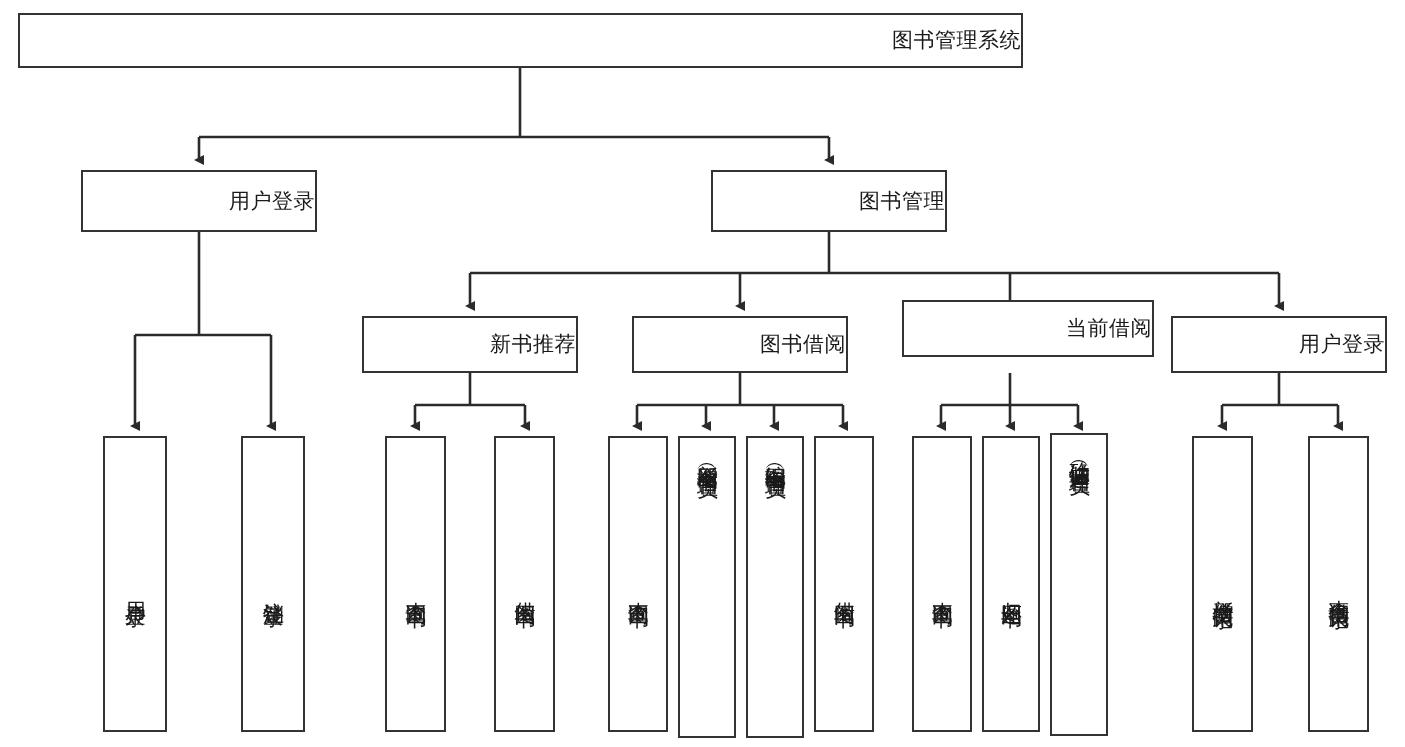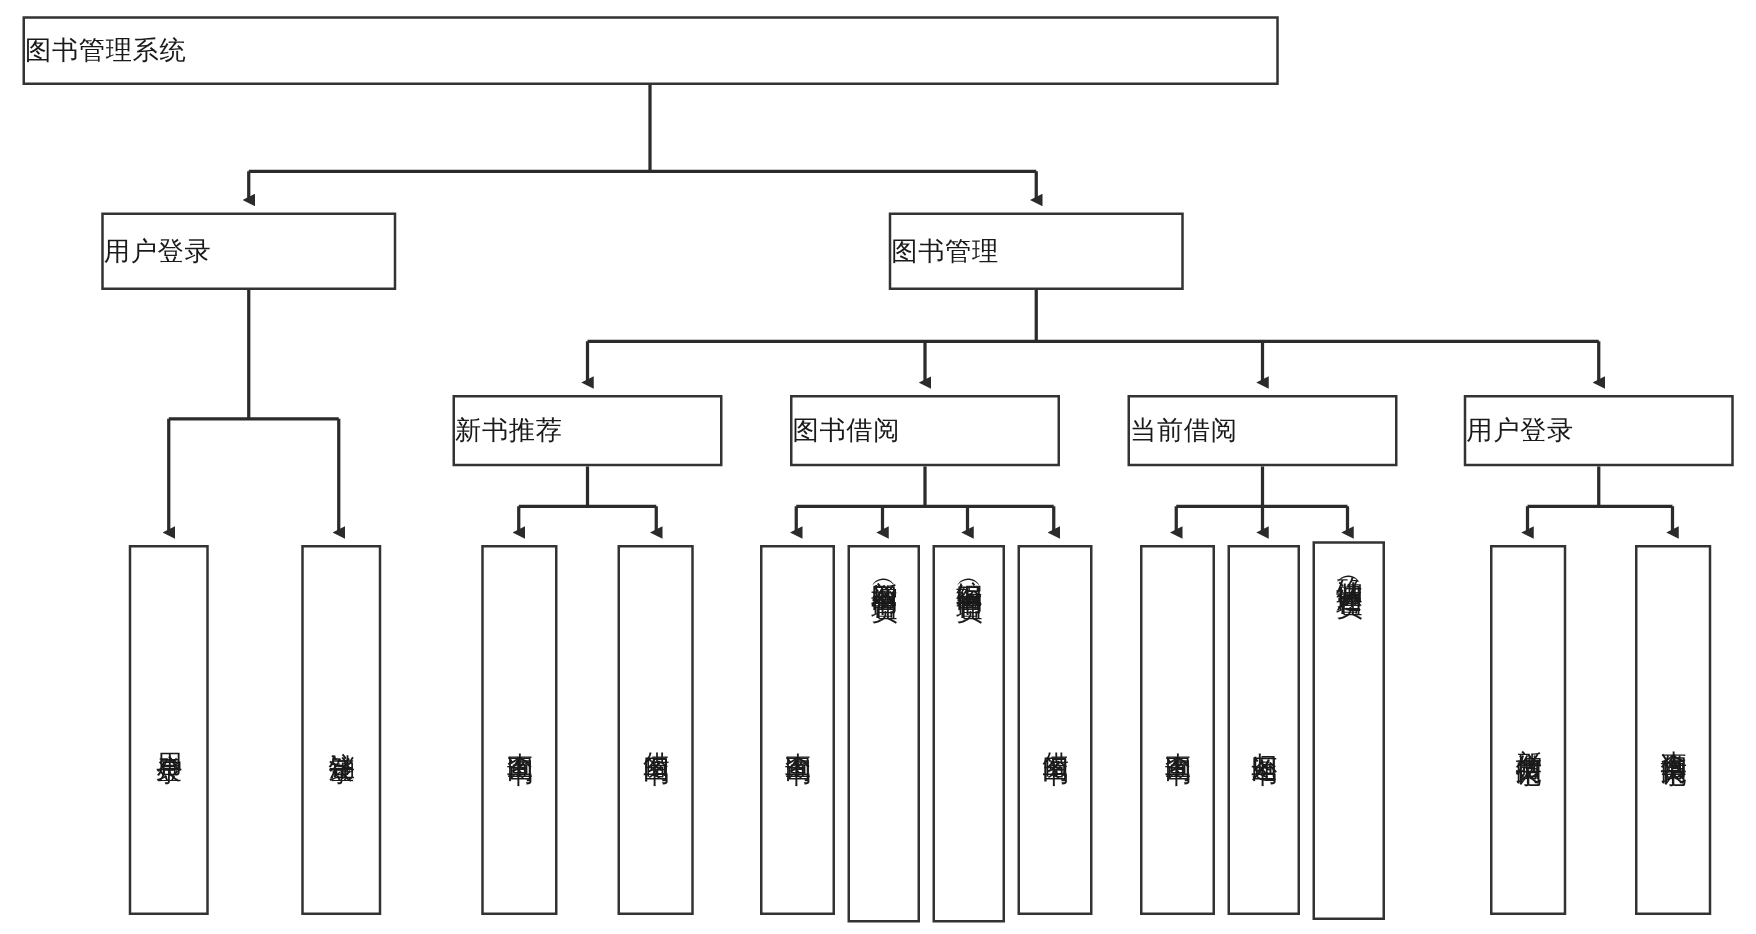--- a/index.html
+++ b/index.html
@@ -25,21 +25,21 @@
     height: 747px;
     pointer-events: none;
   }
   .node {
     position: absolute;
     box-sizing: border-box;
     background: #ffffff;
     border: 2.5px solid #333333;
     display: flex;
     align-items: center;
-    justify-content: flex-start;
+    justify-content: flex-end;
     color: #1a1a1a;
   }
   .node .label {
     display: block;
     text-align: center;
     line-height: 1.18;
     letter-spacing: 0.5px;
   }
   
   .node.horiz .label {
@@ -137,21 +137,21 @@
   <div class="node horiz" style="left:362px; top:316px; width:216px; height:57px;">
     <span class="label">新书推荐</span>
   </div>
 
   <div class="node horiz" style="left:711px; top:170px; width:236px; height:62px;">
     <span class="label">图书管理</span>
   </div>
   <div class="node horiz" style="left:632px; top:316px; width:216px; height:57px;">
     <span class="label">图书借阅</span>
   </div>
-  <div class="node horiz" style="left:902px; top:316px; width:216px; height:57px;">
+  <div class="node horiz" style="left:902px; top:300px; width:252px; height:57px;">
     <span class="label">当前借阅</span>
   </div>
   <div class="node horiz" style="left:1171px; top:316px; width:216px; height:57px;">
     <span class="label">用户登录</span>
   </div>
 
   <div class="node vert mid" style="left:103px; top:436px; width:64px; height:296px;">
     <span class="label">用户登录</span>
   </div>
   <div class="node vert mid" style="left:241px; top:436px; width:64px; height:296px;">

